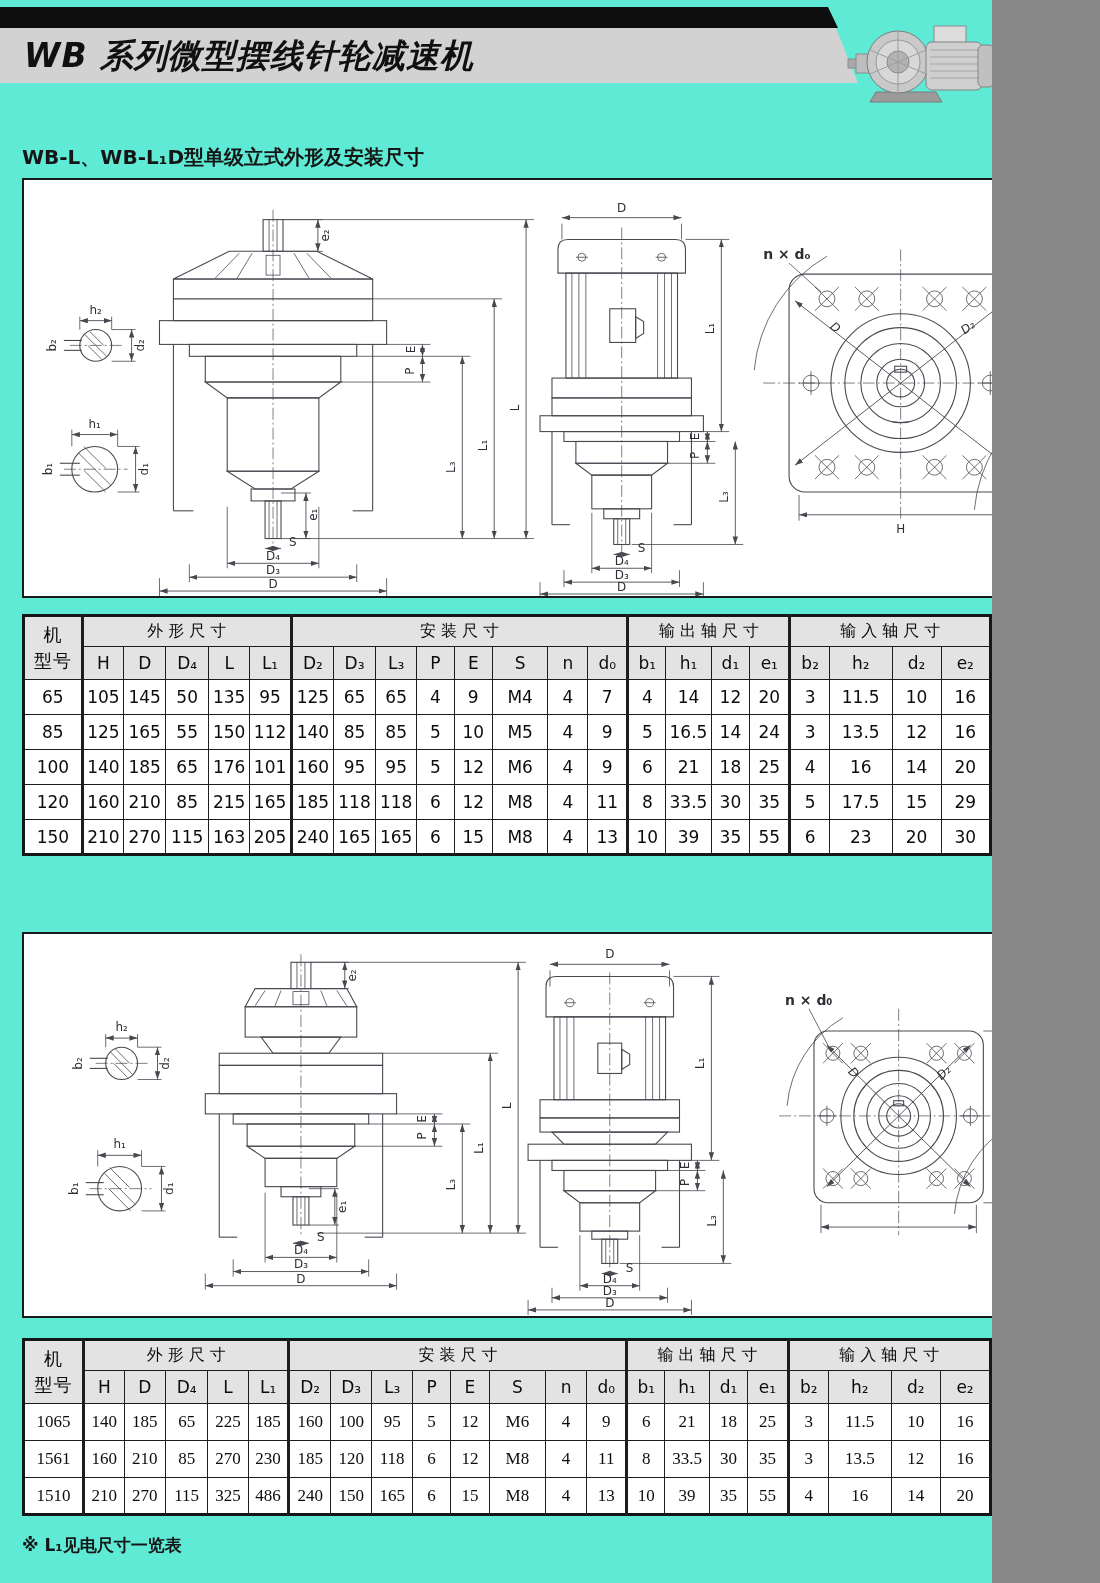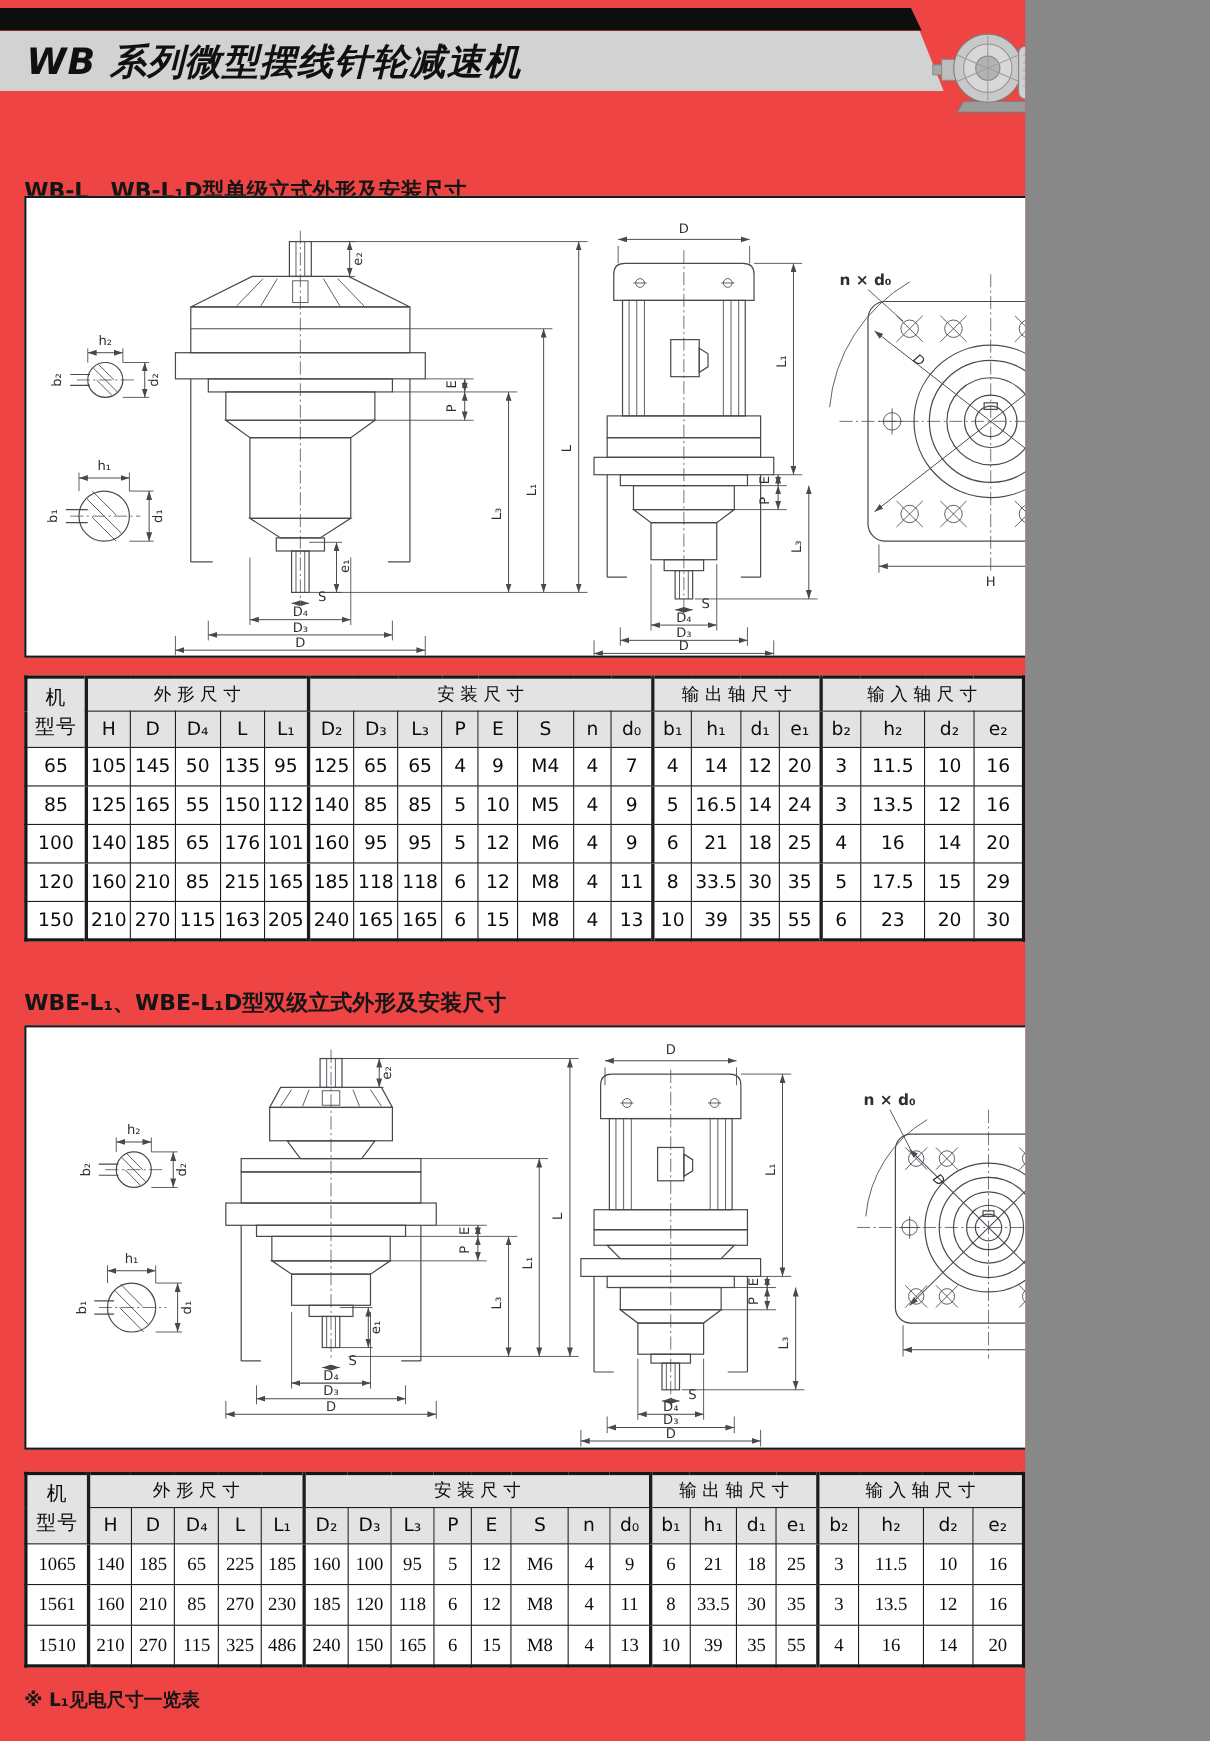--- a/index.html
+++ b/index.html
@@ -1,17 +1,17 @@
 <!DOCTYPE html>
 <html><head>
 <meta charset="utf-8">
 <style>
   html,body{margin:0;padding:0;background:#888;}
-  .page{position:relative;width:908px;height:1583px;background:#ef4444;overflow:hidden;
-        font-family:"DejaVu Sans","Liberation Sans",sans-serif;color:#111;padding-left:24px;}
+  .page{position:relative;width:992px;height:1583px;background:#5eead4;overflow:hidden;
+        font-family:"DejaVu Sans","Liberation Sans",sans-serif;color:#111;}
   
   .bar-black{position:absolute;left:0;top:7px;width:840px;height:21px;background:#0e0e0e;
              clip-path:polygon(0 0,828px 0,838px 100%,0 100%);}
   .band-gray{position:absolute;top:28px;height:55px;background:#d2d2d2;}
   .band-gray.left{left:0;width:860px;clip-path:polygon(0 0,836px 0,858px 100%,0 100%);}
   .band-gray.right{left:980px;width:120px;clip-path:polygon(34px 0,120px 0,120px 100%,12px 100%);}
   .brand{position:absolute;left:24px;top:34px;font-size:33px;font-weight:700;font-style:italic;
          letter-spacing:1px;color:#101010;white-space:nowrap;}
   .motor{position:absolute;left:846px;top:12px;}
   
@@ -63,21 +63,21 @@
     <rect x="88" y="14" width="32" height="20" fill="#dcdcdc" stroke="#8a8a8a"></rect>
     <rect x="80" y="30" width="56" height="48" rx="6" fill="#cfcfcf" stroke="#838383"></rect>
     <line x1="84" y1="38" x2="132" y2="38" stroke="#a5a5a5"></line>
     <line x1="84" y1="45" x2="132" y2="45" stroke="#a5a5a5"></line>
     <line x1="84" y1="52" x2="132" y2="52" stroke="#a5a5a5"></line>
     <line x1="84" y1="59" x2="132" y2="59" stroke="#a5a5a5"></line>
     <line x1="84" y1="66" x2="132" y2="66" stroke="#a5a5a5"></line>
     <rect x="132" y="33" width="16" height="42" rx="5" fill="#c0c0c0" stroke="#838383"></rect>
   </svg>
 
-  <div class="sec-h" style="top:160px;">WB-L、WB-L₁D型单级立式外形及安装尺寸</div>
+  <div class="sec-h" style="top:144px;">WB-L、WB-L₁D型单级立式外形及安装尺寸</div>
 
   <div class="figbox" style="top:178px;height:420px;">
   <svg viewBox="0 0 1052 420" preserveAspectRatio="none">
     <defs>
       <marker id="fa_e" markerWidth="10" markerHeight="7" refX="9" refY="3" orient="auto">
             <path d="M0,0L9,3L0,6Z" fill="#464a50"></path>
           </marker>
       <marker id="fa_s" markerWidth="10" markerHeight="7" refX="9" refY="3" orient="auto-start-reverse">
             <path d="M0,0L9,3L0,6Z" fill="#464a50"></path>
           </marker>
@@ -492,21 +492,20 @@
           <td>35</td>
           <td class="gb">55</td>
           <td>6</td>
           <td>23</td>
           <td>20</td>
           <td>30</td>
         </tr>
       </tbody>
   </table>
 
-  <div class="sec-h" style="top:898px;">WBE-L₁、WBE-L₁D型双级立式外形及安装尺寸</div>
 
   <div class="figbox" style="top:932px;height:386px;">
   <svg viewBox="0 0 1052 378" preserveAspectRatio="none">
     <defs>
       <marker id="fb_e" markerWidth="10" markerHeight="7" refX="9" refY="3" orient="auto">
             <path d="M0,0L9,3L0,6Z" fill="#464a50"></path>
           </marker>
       <marker id="fb_s" markerWidth="10" markerHeight="7" refX="9" refY="3" orient="auto-start-reverse">
             <path d="M0,0L9,3L0,6Z" fill="#464a50"></path>
           </marker>

